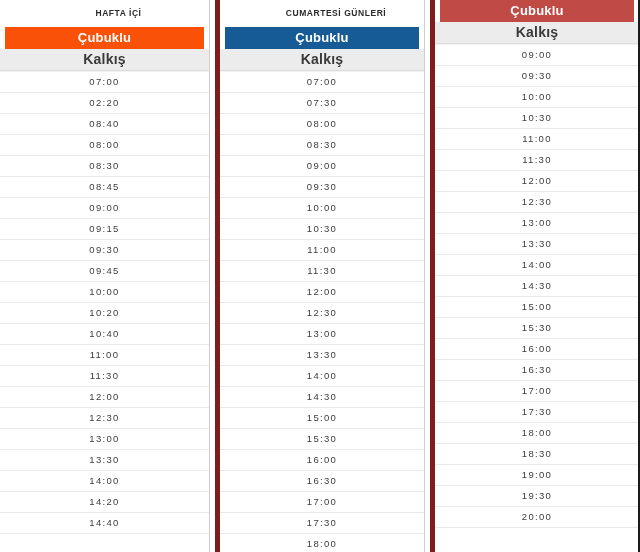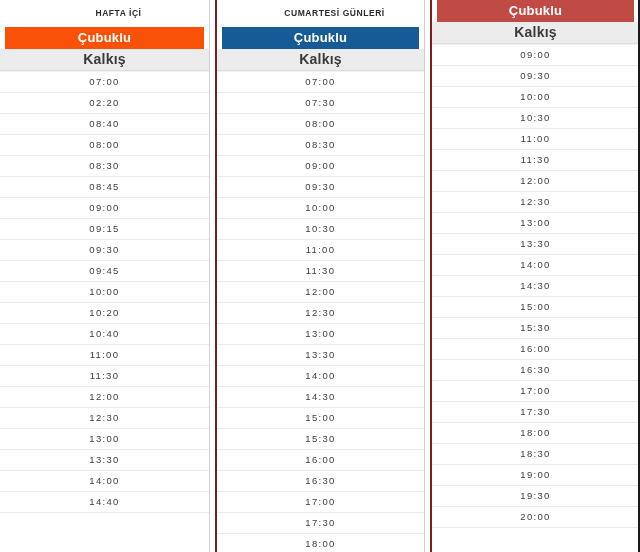--- a/index.html
+++ b/index.html
@@ -32,21 +32,21 @@
     flex-direction: row;
     align-items: flex-start;
     width: 100%;
     height: 100%;
   }
 
   .schedule-column {
     box-sizing: border-box;
     width: 210px;
     flex: 0 0 210px;
-    border-left: 2px solid #7f1d1d;
+    border-left: 5px solid #7f1d1d;
     border-right: 1px solid #d0d0d0;
     background: #ffffff;
     height: 100%;
   }
   .schedule-column:first-child {
     border-left: none;
   }
   .col-gap {
     flex: 0 0 5px;
     width: 5px;
@@ -142,20 +142,21 @@
           <li class="time-row">10:00</li>
           <li class="time-row">10:20</li>
           <li class="time-row">10:40</li>
           <li class="time-row">11:00</li>
           <li class="time-row">11:30</li>
           <li class="time-row">12:00</li>
           <li class="time-row">12:30</li>
           <li class="time-row">13:00</li>
           <li class="time-row">13:30</li>
           <li class="time-row">14:00</li>
+          <li class="time-row">14:20</li>
           <li class="time-row">14:40</li>
         </ul>
     </div>
 
     <div class="col-gap"></div>
 
     <div class="schedule-column">
       <div class="day-title">CUMARTESİ GÜNLERİ</div>
       <div class="pier-banner" style="background-color: rgb(23, 91, 150);">Çubuklu</div>
       <div class="departure-header">Kalkış</div>

